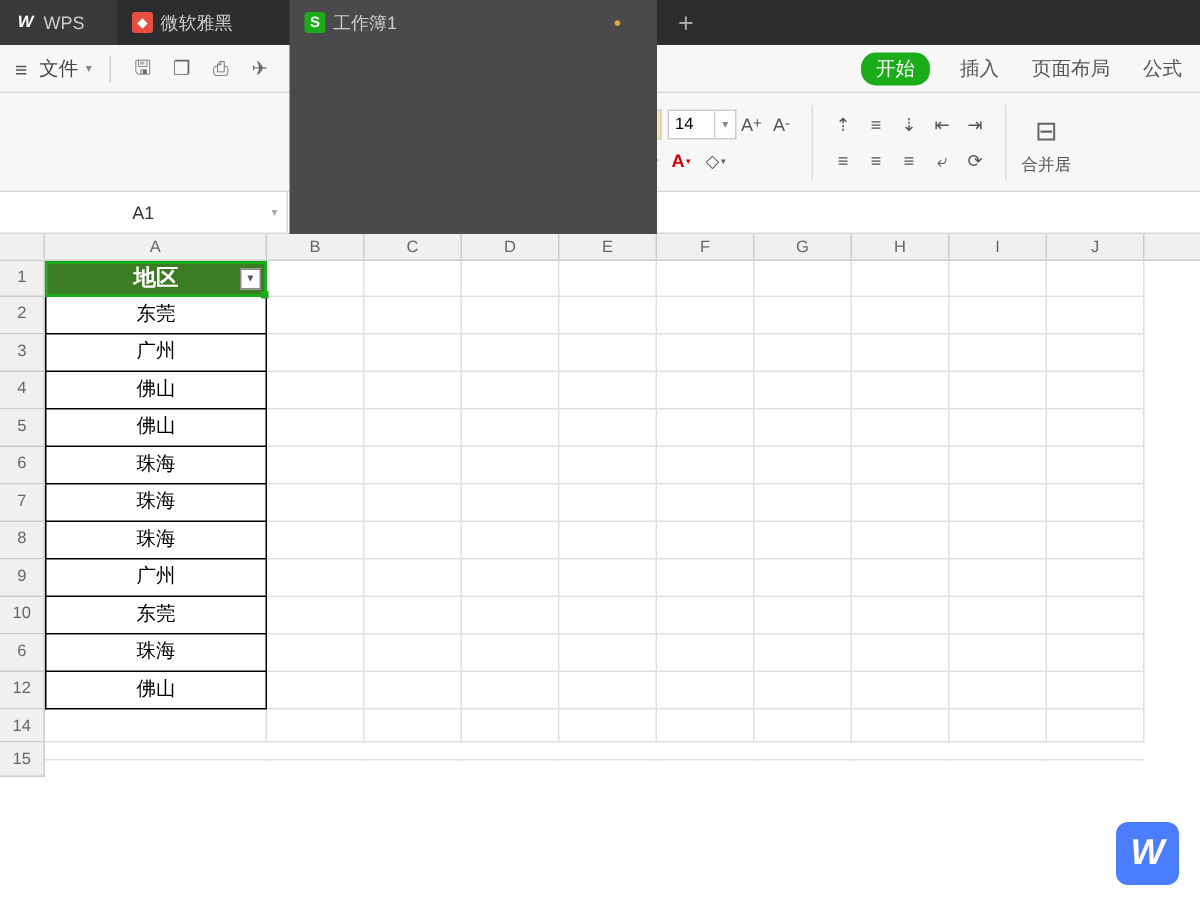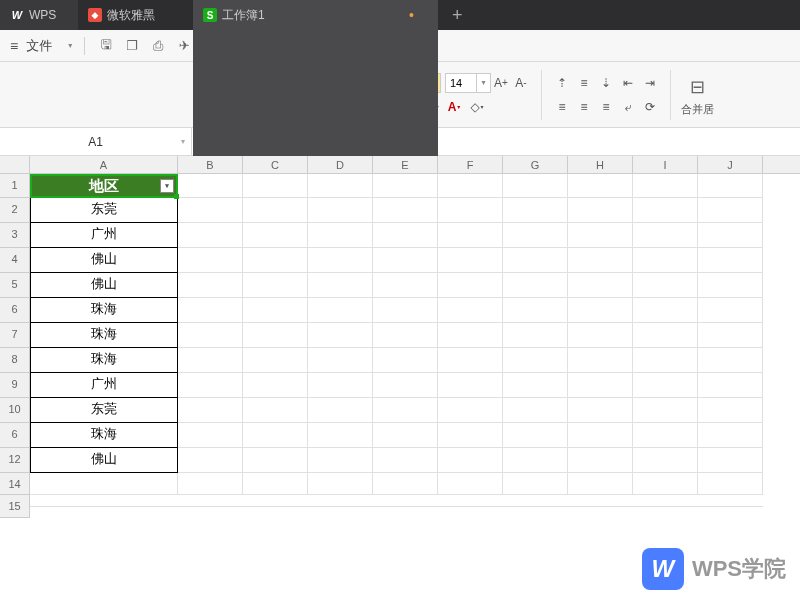--- a/index.html
+++ b/index.html
@@ -15,21 +15,21 @@
 .apptab .icon.w { color: #fff; font-weight: bold; font-style: italic; }
 .apptab .icon.fire { background: #e84e40; border-radius: 2px; color: #fff; font-size: 9px; }
 .apptab .icon.s { background: #1aad19; border-radius: 2px; color: #fff; font-weight: bold; font-size: 10px; }
 .apptab .dot { position: absolute; right: 24px; color: #e8a33e; font-size: 14px; }
 .tabbar .plus { color: #aaa; font-size: 18px; padding: 0 14px; cursor: pointer; }
 
 
 .filerow { height: 32px; background: #f7f7f7; border-bottom: 1px solid #d9d9d9; display: flex; align-items: center; padding: 0 10px; justify-content: space-between; }
 .filerow .left { display: flex; align-items: center; gap: 8px; }
 .hamburger { font-size: 14px; color: #555; }
-.filemenu { font-size: 13px; color: #444; display: flex; align-items: center; gap: 16px; }
+.filemenu { font-size: 13px; color: #444; display: flex; align-items: center; gap: 5px; }
 .filemenu .dd { font-size: 8px; color: #888; }
 .divider { width: 1px; height: 18px; background: #d0d0d0; margin: 0 4px; }
 .tbicon { width: 18px; height: 18px; display: inline-flex; align-items: center; justify-content: center; color: #666; font-size: 13px; cursor: pointer; }
 .filerow .right { display: flex; align-items: center; gap: 18px; font-size: 13px; color: #555; }
 .ribtab { cursor: pointer; padding: 2px 2px; }
 .ribtab.active { background: #1aad19; color: #fff; border-radius: 10px; padding: 2px 10px; }
 
 
 .ribbon { height: 66px; background: #f7f7f7; border-bottom: 1px solid #d9d9d9; display: flex; align-items: center; padding-left: 196px; gap: 6px; }
 .ribgroup { display: flex; flex-direction: column; align-items: center; font-size: 11px; color: #555; gap: 1px; }
@@ -110,20 +110,26 @@
     </span>
     <span class="divider"></span>
     <span class="tbicon">🖫</span>
     <span class="tbicon">❐</span>
     <span class="tbicon">⎙</span>
     <span class="tbicon">✈</span>
     <span class="divider"></span>
     <span class="tbicon">↶</span>
     <span class="tbicon">↷</span>
     <span class="tbicon" style="font-size:8px">▾</span>
+  </div>
+  <div class="right">
+    <span class="ribtab active">开始</span>
+    <span class="ribtab">插入</span>
+    <span class="ribtab">页面布局</span>
+    <span class="ribtab">公式</span>
   </div>
 </div>
 
 <div class="ribbon">
   <div class="ribgroup">
     <div class="ribicon-lg">📋</div>
     <span>粘贴</span>
   </div>
   <div class="ribrow">
     <div class="ribitem">
@@ -401,15 +407,14 @@
         <div class="cell n"></div>
         <div class="cell n"></div>
         <div class="cell n"></div>
         <div class="cell n"></div>
         <div class="cell n"></div>
       </div>
     </div>
 
   <div class="wm">
     <div class="logo">W</div>
-    <div class="txt">WPS学院</div>
   </div>
 </div>
 
 </body></html>

